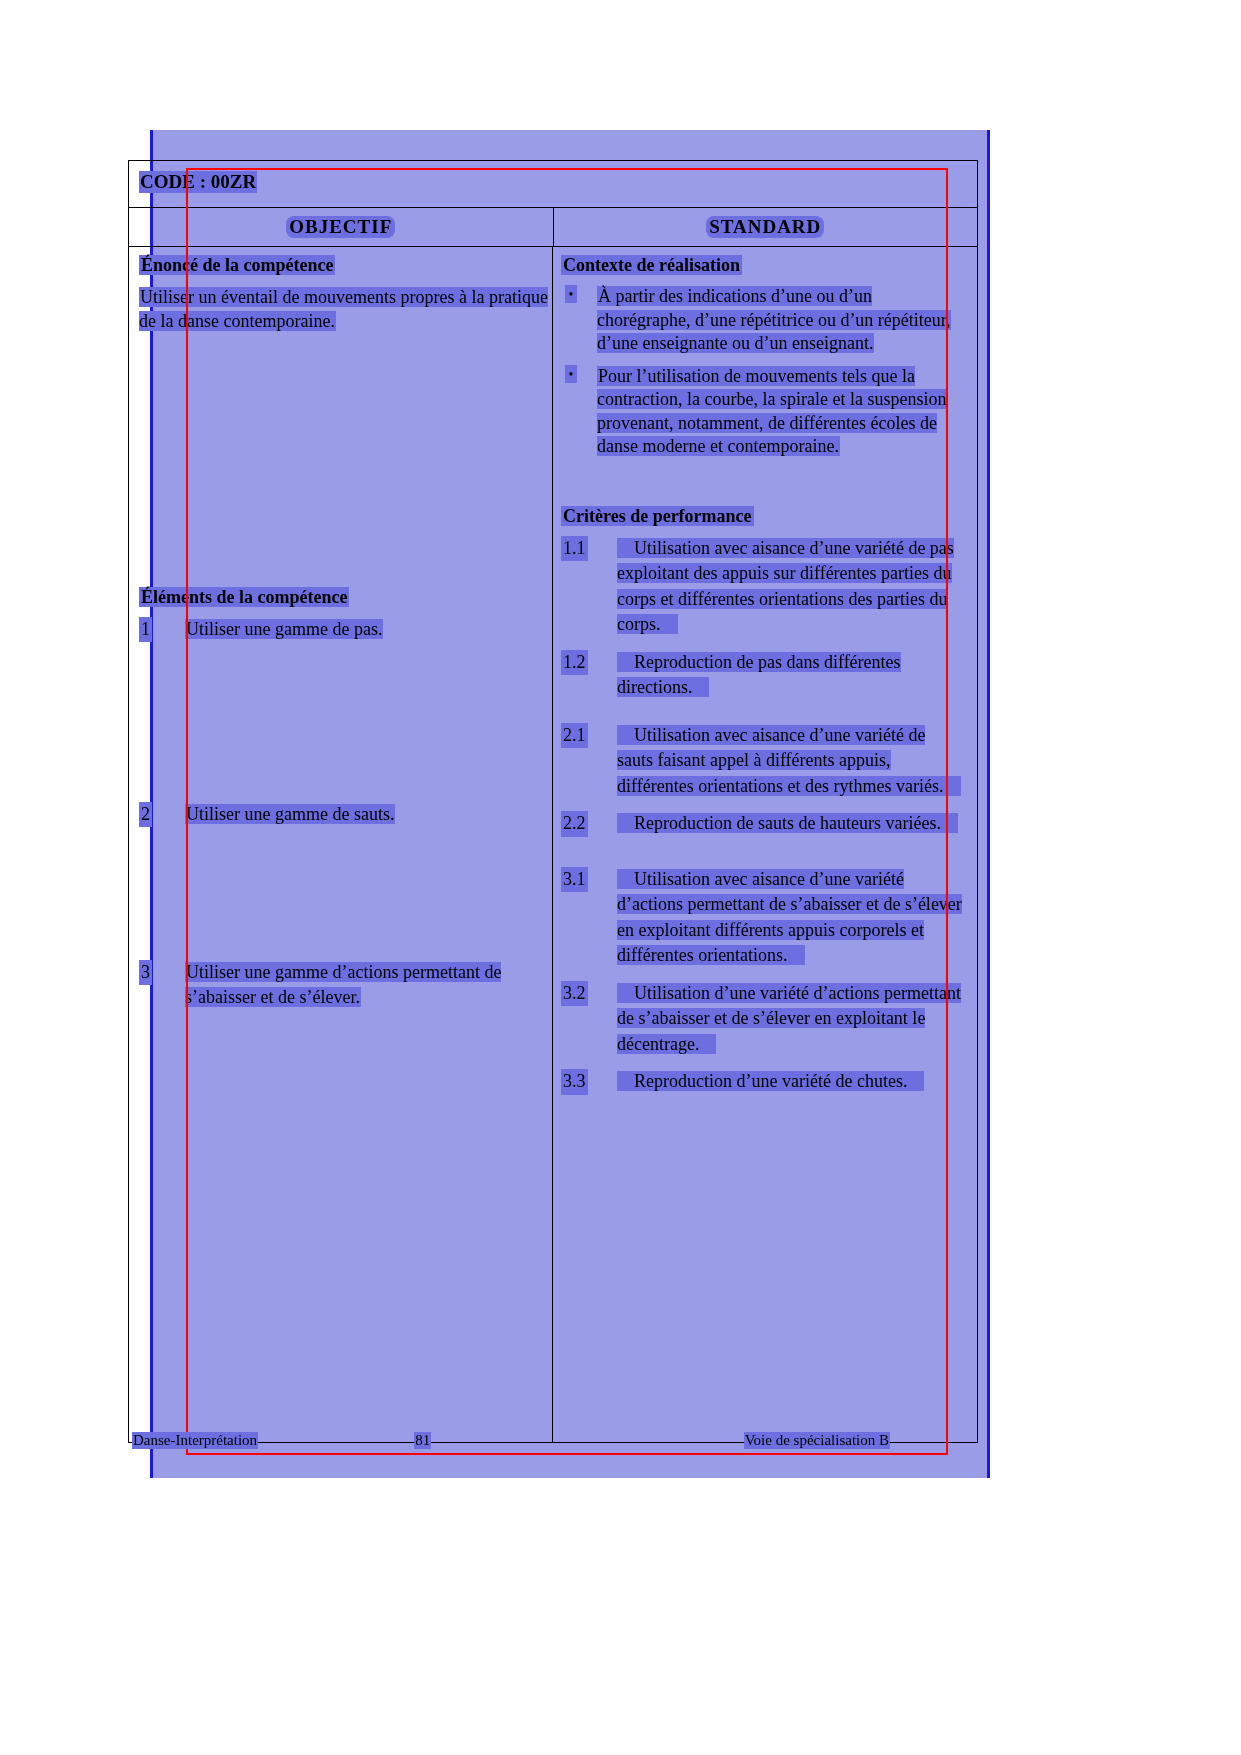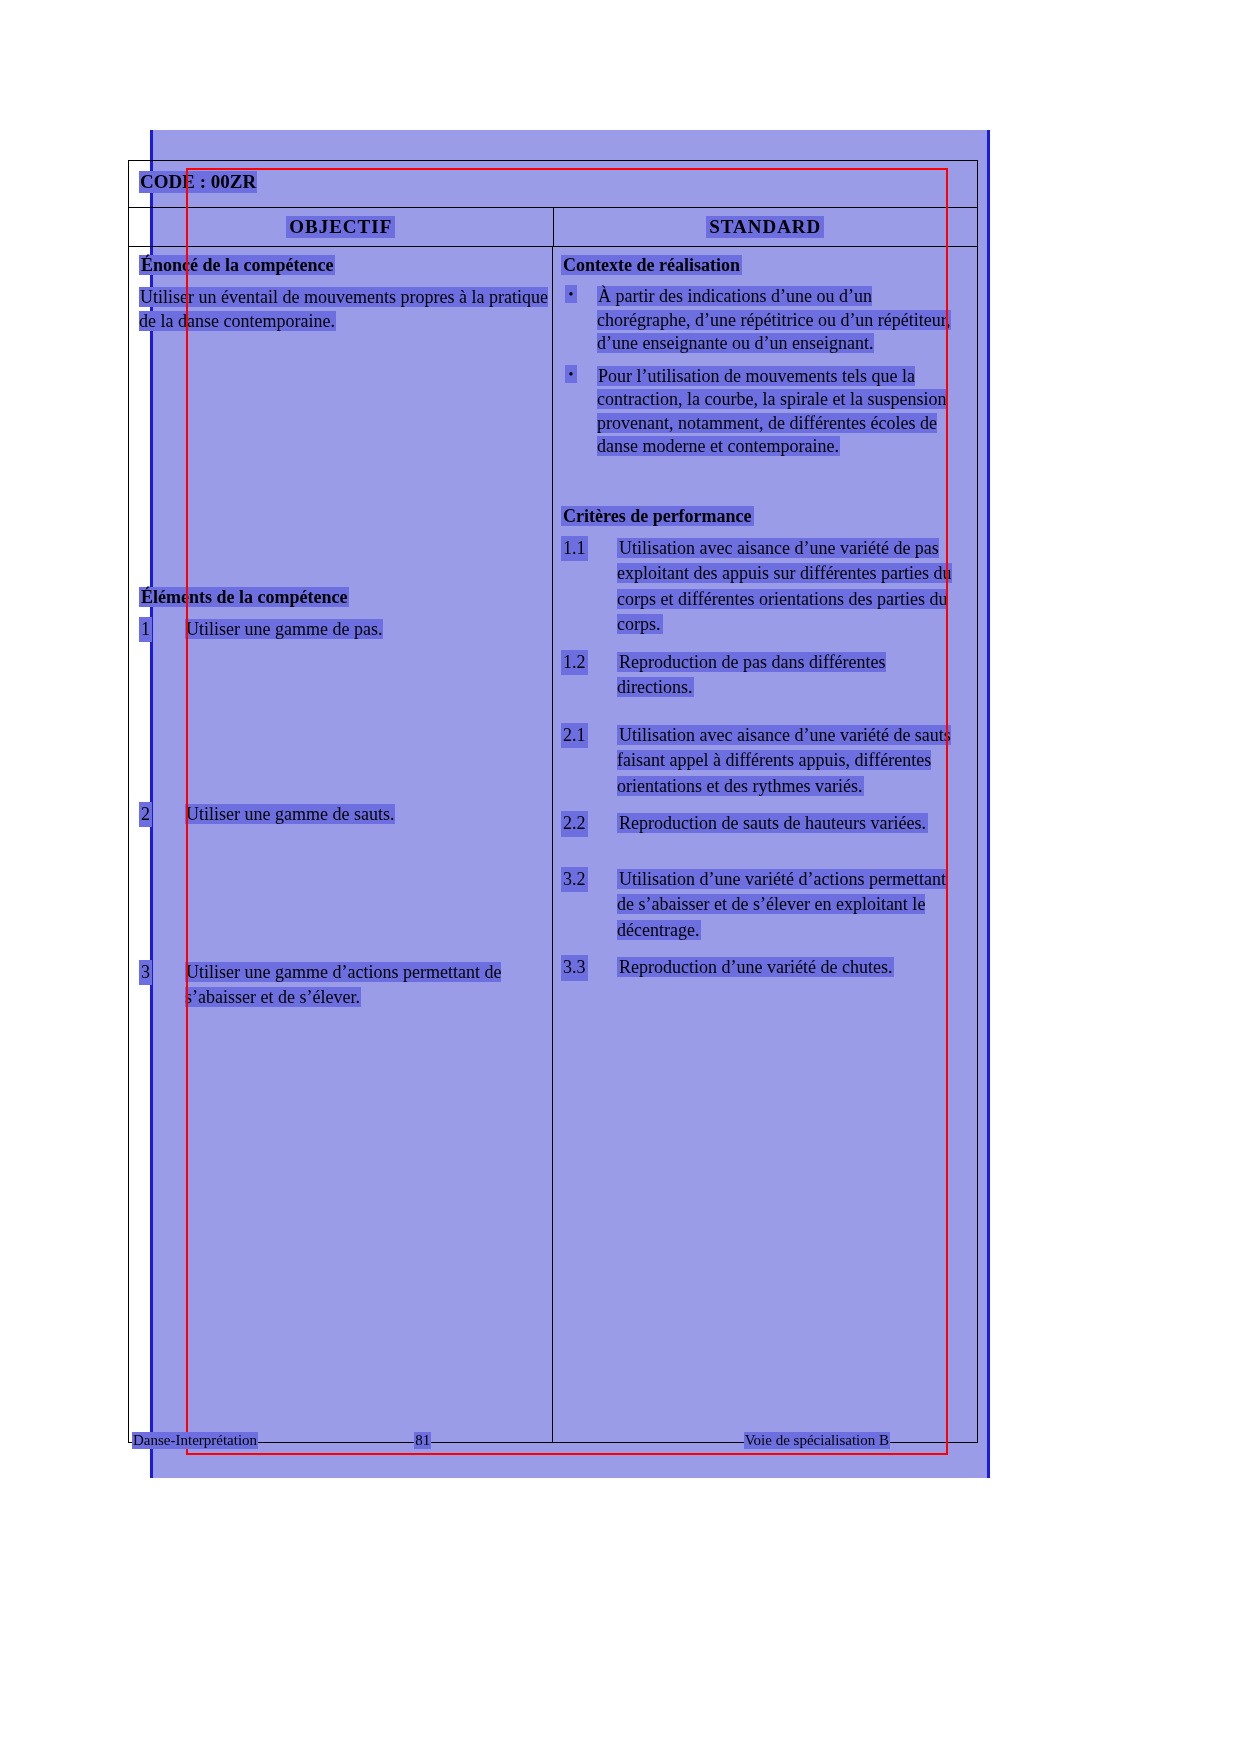--- a/index.html
+++ b/index.html
@@ -67,20 +67,21 @@
     font-size: 19px;
     font-weight: bold;
     letter-spacing: 1px;
   }
   .head-cell:first-child {
     border-right: 1px solid #000;
   }
   .head-inner {
     background: #6d6fe0;
     padding: 0 3px;
+    border-radius: 8px;
   }
 
   .row-body {
     display: flex;
     min-height: 1195px;
   }
   .col-left {
     width: 50%;
     border-right: 1px solid #000;
     box-sizing: border-box;
@@ -175,21 +176,21 @@
   }
   .crit-item .num {
     position: absolute;
     left: 0;
     top: 0;
     background: #6d6fe0;
     padding: 0 2px;
   }
   .crit-item .txt {
     background: #6d6fe0;
-    padding: 0 2px;
+    padding: 0 17px;
   }
   .crit-group {
     margin-bottom: 22px;
   }
 
   
   .red-rect {
     position: absolute;
     left: 186px;
     top: 168px;
@@ -320,20 +321,24 @@
           <span class="txt">Utilisation avec aisance d’une variété de sauts faisant appel à différents appuis, différentes orientations et des rythmes variés.</span>
         </div>
         <div class="crit-item">
           <span class="num">2.2</span>
           <span class="txt">Reproduction de sauts de hauteurs variées.</span>
         </div>
       </div>
 
       <div class="crit-group">
         <div class="crit-item">
+          <span class="num">3.1</span>
+          <span class="txt">Utilisation avec aisance d’une variété d’actions permettant de s’abaisser et de s’élever en exploitant différents appuis corporels et différentes orientations.</span>
+        </div>
+        <div class="crit-item">
           <span class="num">3.2</span>
           <span class="txt">Utilisation d’une variété d’actions permettant de s’abaisser et de s’élever en exploitant le décentrage.</span>
         </div>
         <div class="crit-item">
           <span class="num">3.3</span>
           <span class="txt">Reproduction d’une variété de chutes.</span>
         </div>
       </div>
     </div>
 

